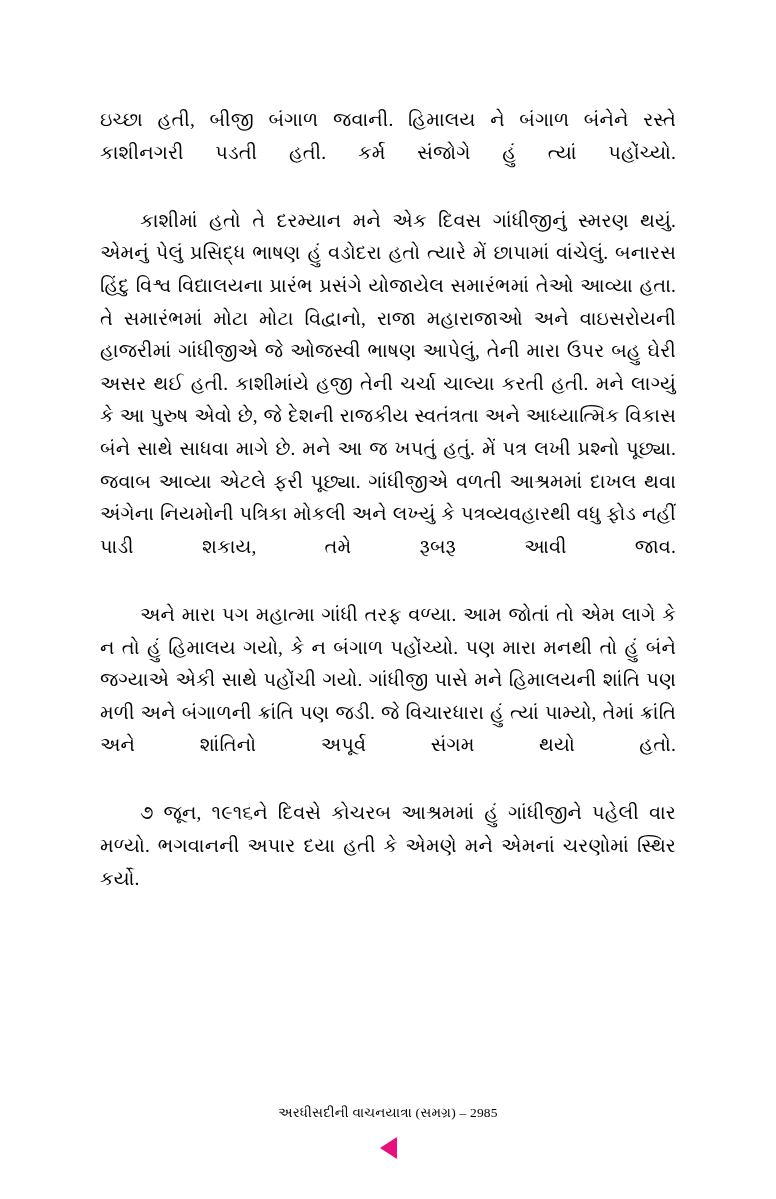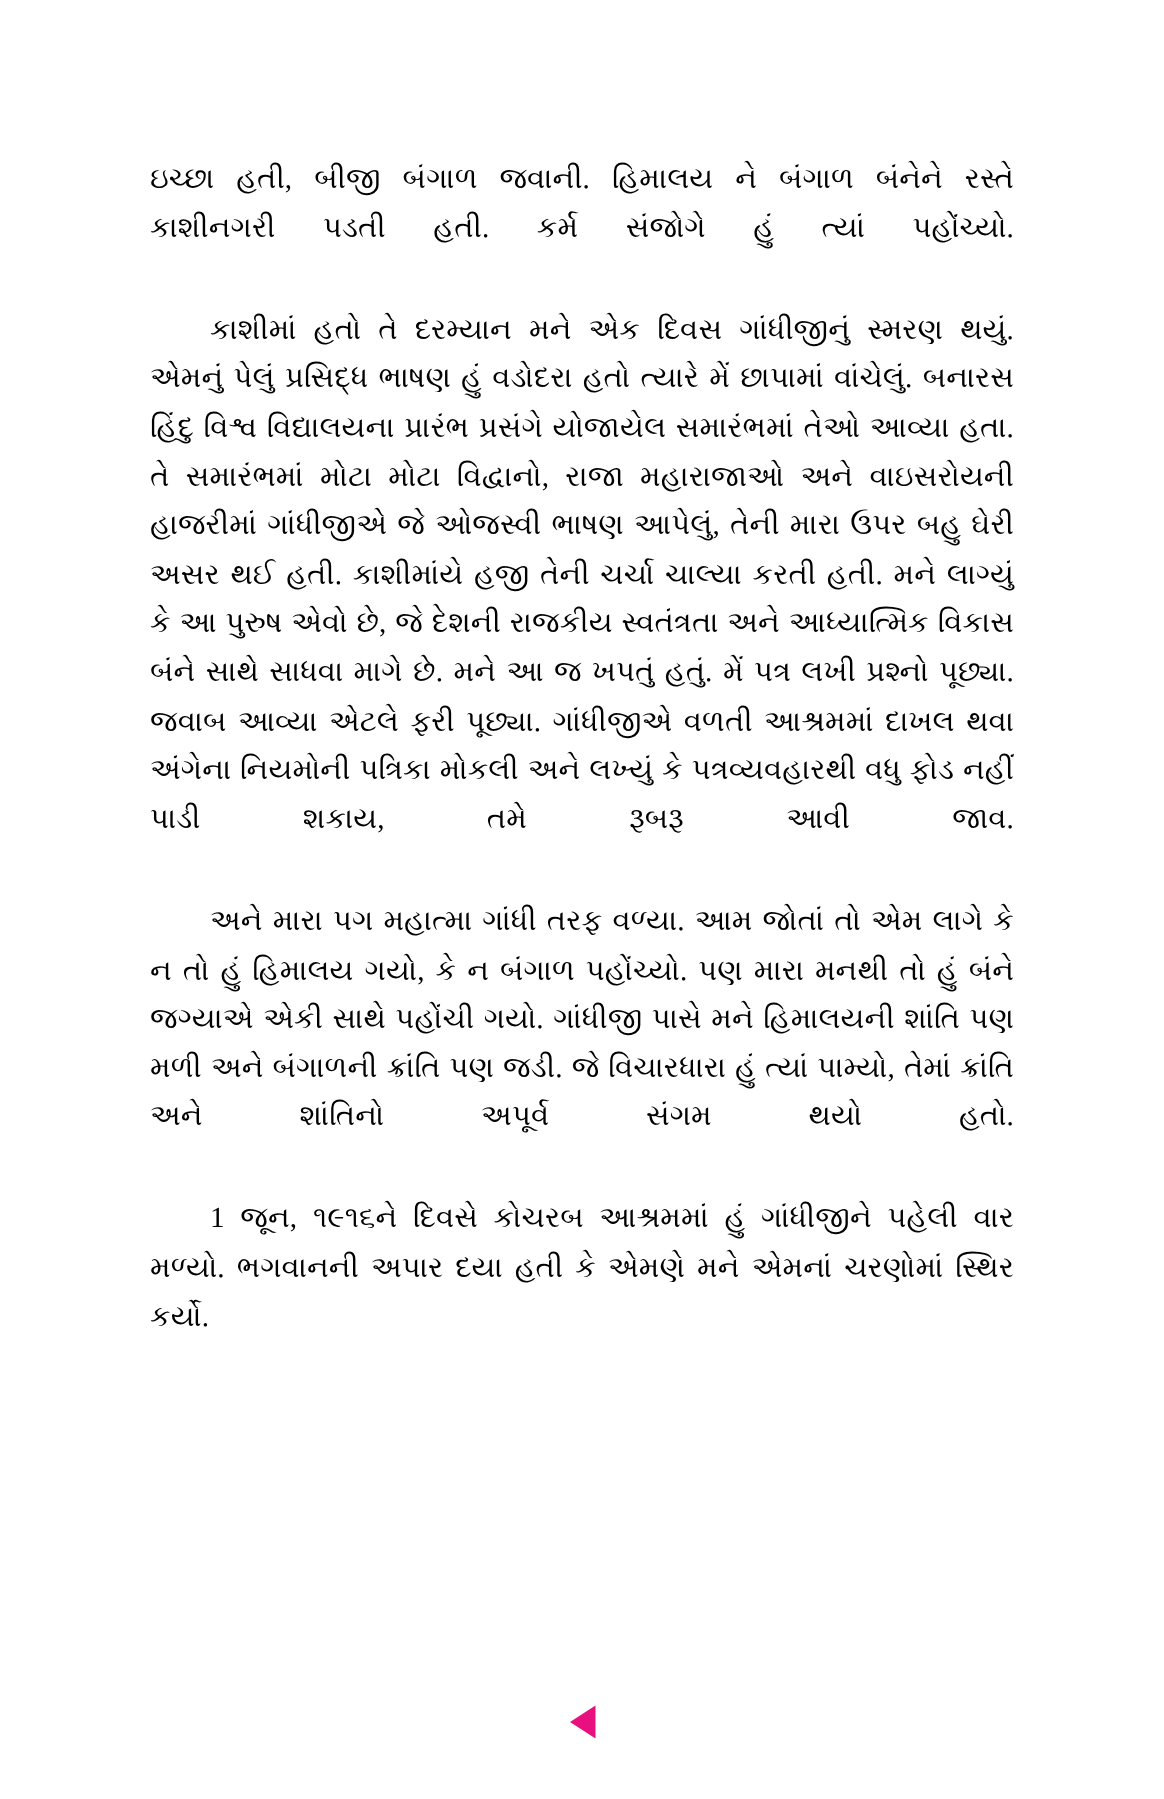--- a/index.html
+++ b/index.html
@@ -71,21 +71,22 @@
 </style>
 </head>
 <body>
 
 <div class="page">
 
   <div class="body-text">
     <p class="para">ઇચ્છા હતી, બીજી બંગાળ જવાની. હિમાલય ને બંગાળ બંનેને રસ્તે કાશીનગરી પડતી હતી. કર્મ સંજોગે હું ત્યાં પહોંચ્યો.</p>
     <p class="para indent">કાશીમાં હતો તે દરમ્યાન મને એક દિવસ ગાંધીજીનું સ્મરણ થયું. એમનું પેલું પ્રસિદ્ધ ભાષણ હું વડોદરા હતો ત્યારે મેં છાપામાં વાંચેલું. બનારસ હિંદુ વિશ્વ વિદ્યાલયના પ્રારંભ પ્રસંગે યોજાયેલ સમારંભમાં તેઓ આવ્યા હતા. તે સમારંભમાં મોટા મોટા વિદ્વાનો, રાજા મહારાજાઓ અને વાઇસરોયની હાજરીમાં ગાંધીજીએ જે ઓજસ્વી ભાષણ આપેલું, તેની મારા ઉપર બહુ ઘેરી અસર થઈ હતી. કાશીમાંયે હજી તેની ચર્ચા ચાલ્યા કરતી હતી. મને લાગ્યું કે આ પુરુષ એવો છે, જે દેશની રાજકીય સ્વતંત્રતા અને આધ્યાત્મિક વિકાસ બંને સાથે સાધવા માગે છે. મને આ જ ખપતું હતું. મેં પત્ર લખી પ્રશ્નો પૂછ્યા. જવાબ આવ્યા એટલે ફરી પૂછ્યા. ગાંધીજીએ વળતી આશ્રમમાં દાખલ થવા અંગેના નિયમોની પત્રિકા મોકલી અને લખ્યું કે પત્રવ્યવહારથી વધુ ફોડ નહીં પાડી શકાય, તમે રૂબરૂ આવી જાવ.</p>
     <p class="para indent">અને મારા પગ મહાત્મા ગાંધી તરફ વળ્યા. આમ જોતાં તો એમ લાગે કે ન તો હું હિમાલય ગયો, કે ન બંગાળ પહોંચ્યો. પણ મારા મનથી તો હું બંને જગ્યાએ એકી સાથે પહોંચી ગયો. ગાંધીજી પાસે મને હિમાલયની શાંતિ પણ મળી અને બંગાળની ક્રાંતિ પણ જડી. જે વિચારધારા હું ત્યાં પામ્યો, તેમાં ક્રાંતિ અને શાંતિનો અપૂર્વ સંગમ થયો હતો.</p>
-    <p class="para indent">1 જૂન, ૧૯૧૬ને દિવસે કોચરબ આશ્રમમાં હું ગાંધીજીને પહેલી વાર મળ્યો. ભગવાનની અપાર દયા હતી કે એમણે મને એમનાં ચરણોમાં સ્થિર કર્યો.</p>
+    <p class="para indent">૭ જૂન, ૧૯૧૬ને દિવસે કોચરબ આશ્રમમાં હું ગાંધીજીને પહેલી વાર મળ્યો. ભગવાનની અપાર દયા હતી કે એમણે મને એમનાં ચરણોમાં સ્થિર કર્યો.</p>
   </div>
 
+  <div class="footer">અરધીસદીની વાચનયાત્રા (સમગ્ર) – 2985</div>
 
   <div class="nav-marker">
     <span class="tri"></span>
   </div>
 
 </div>
 
 </body></html>

